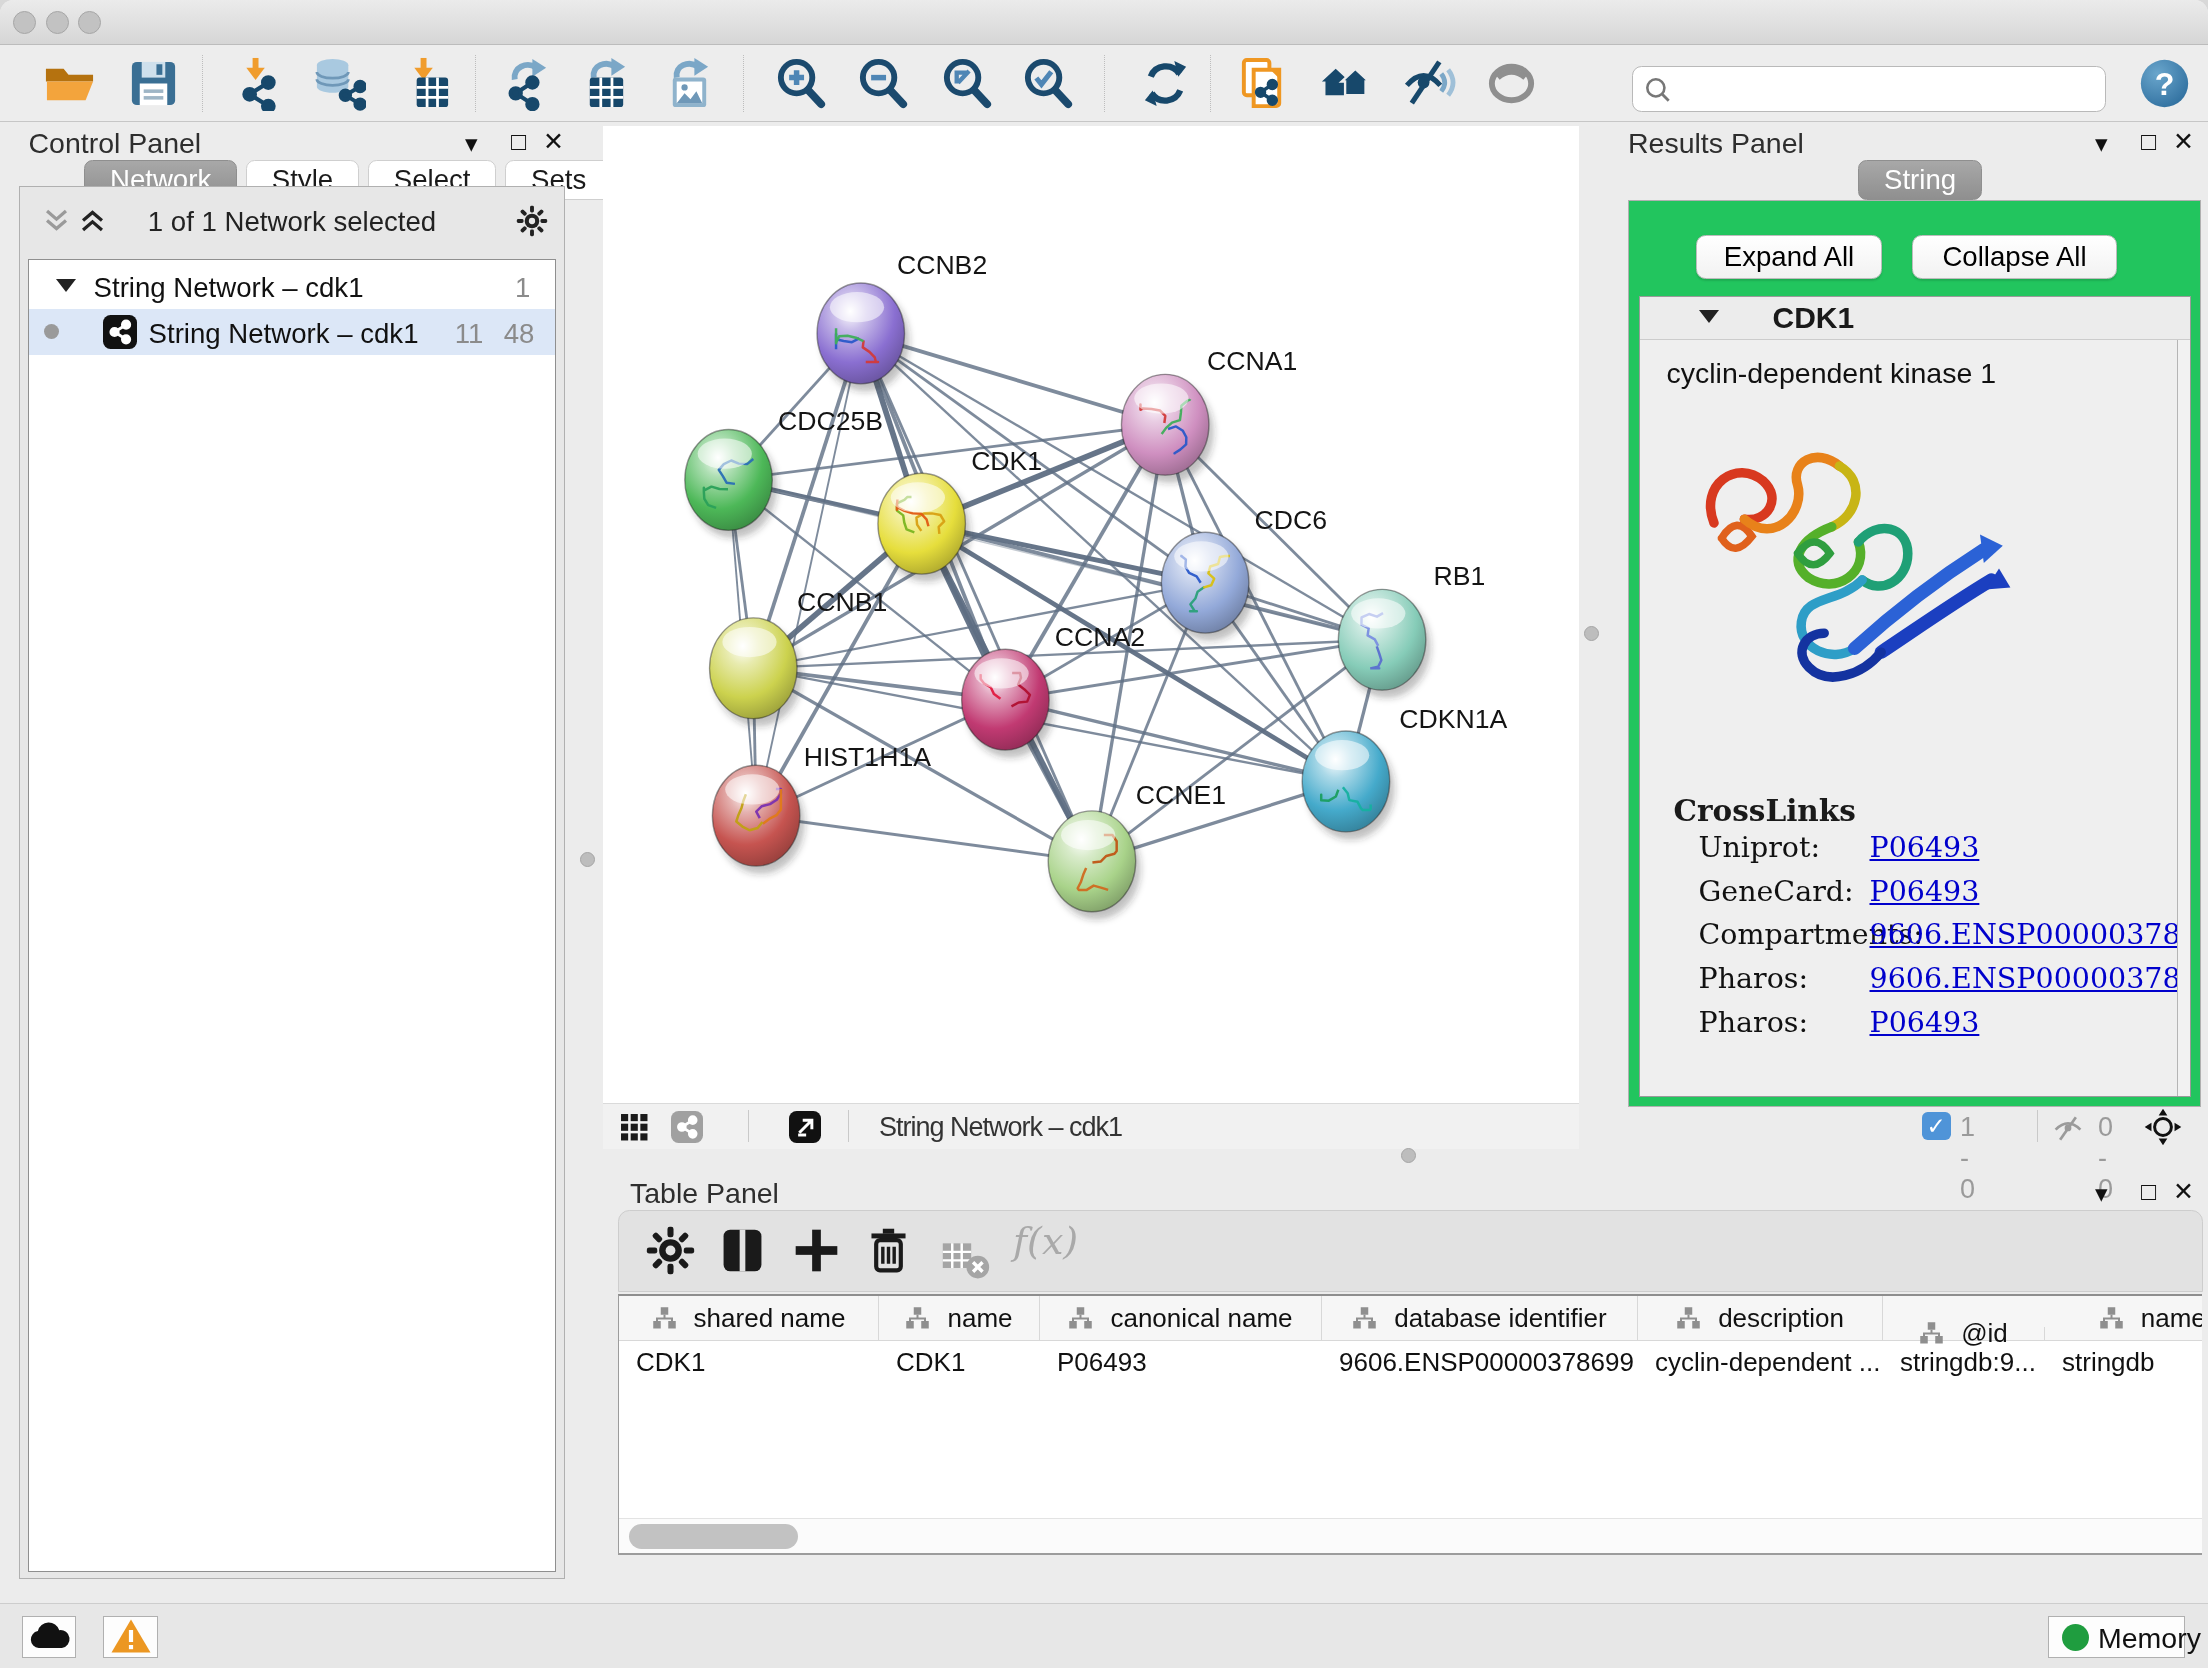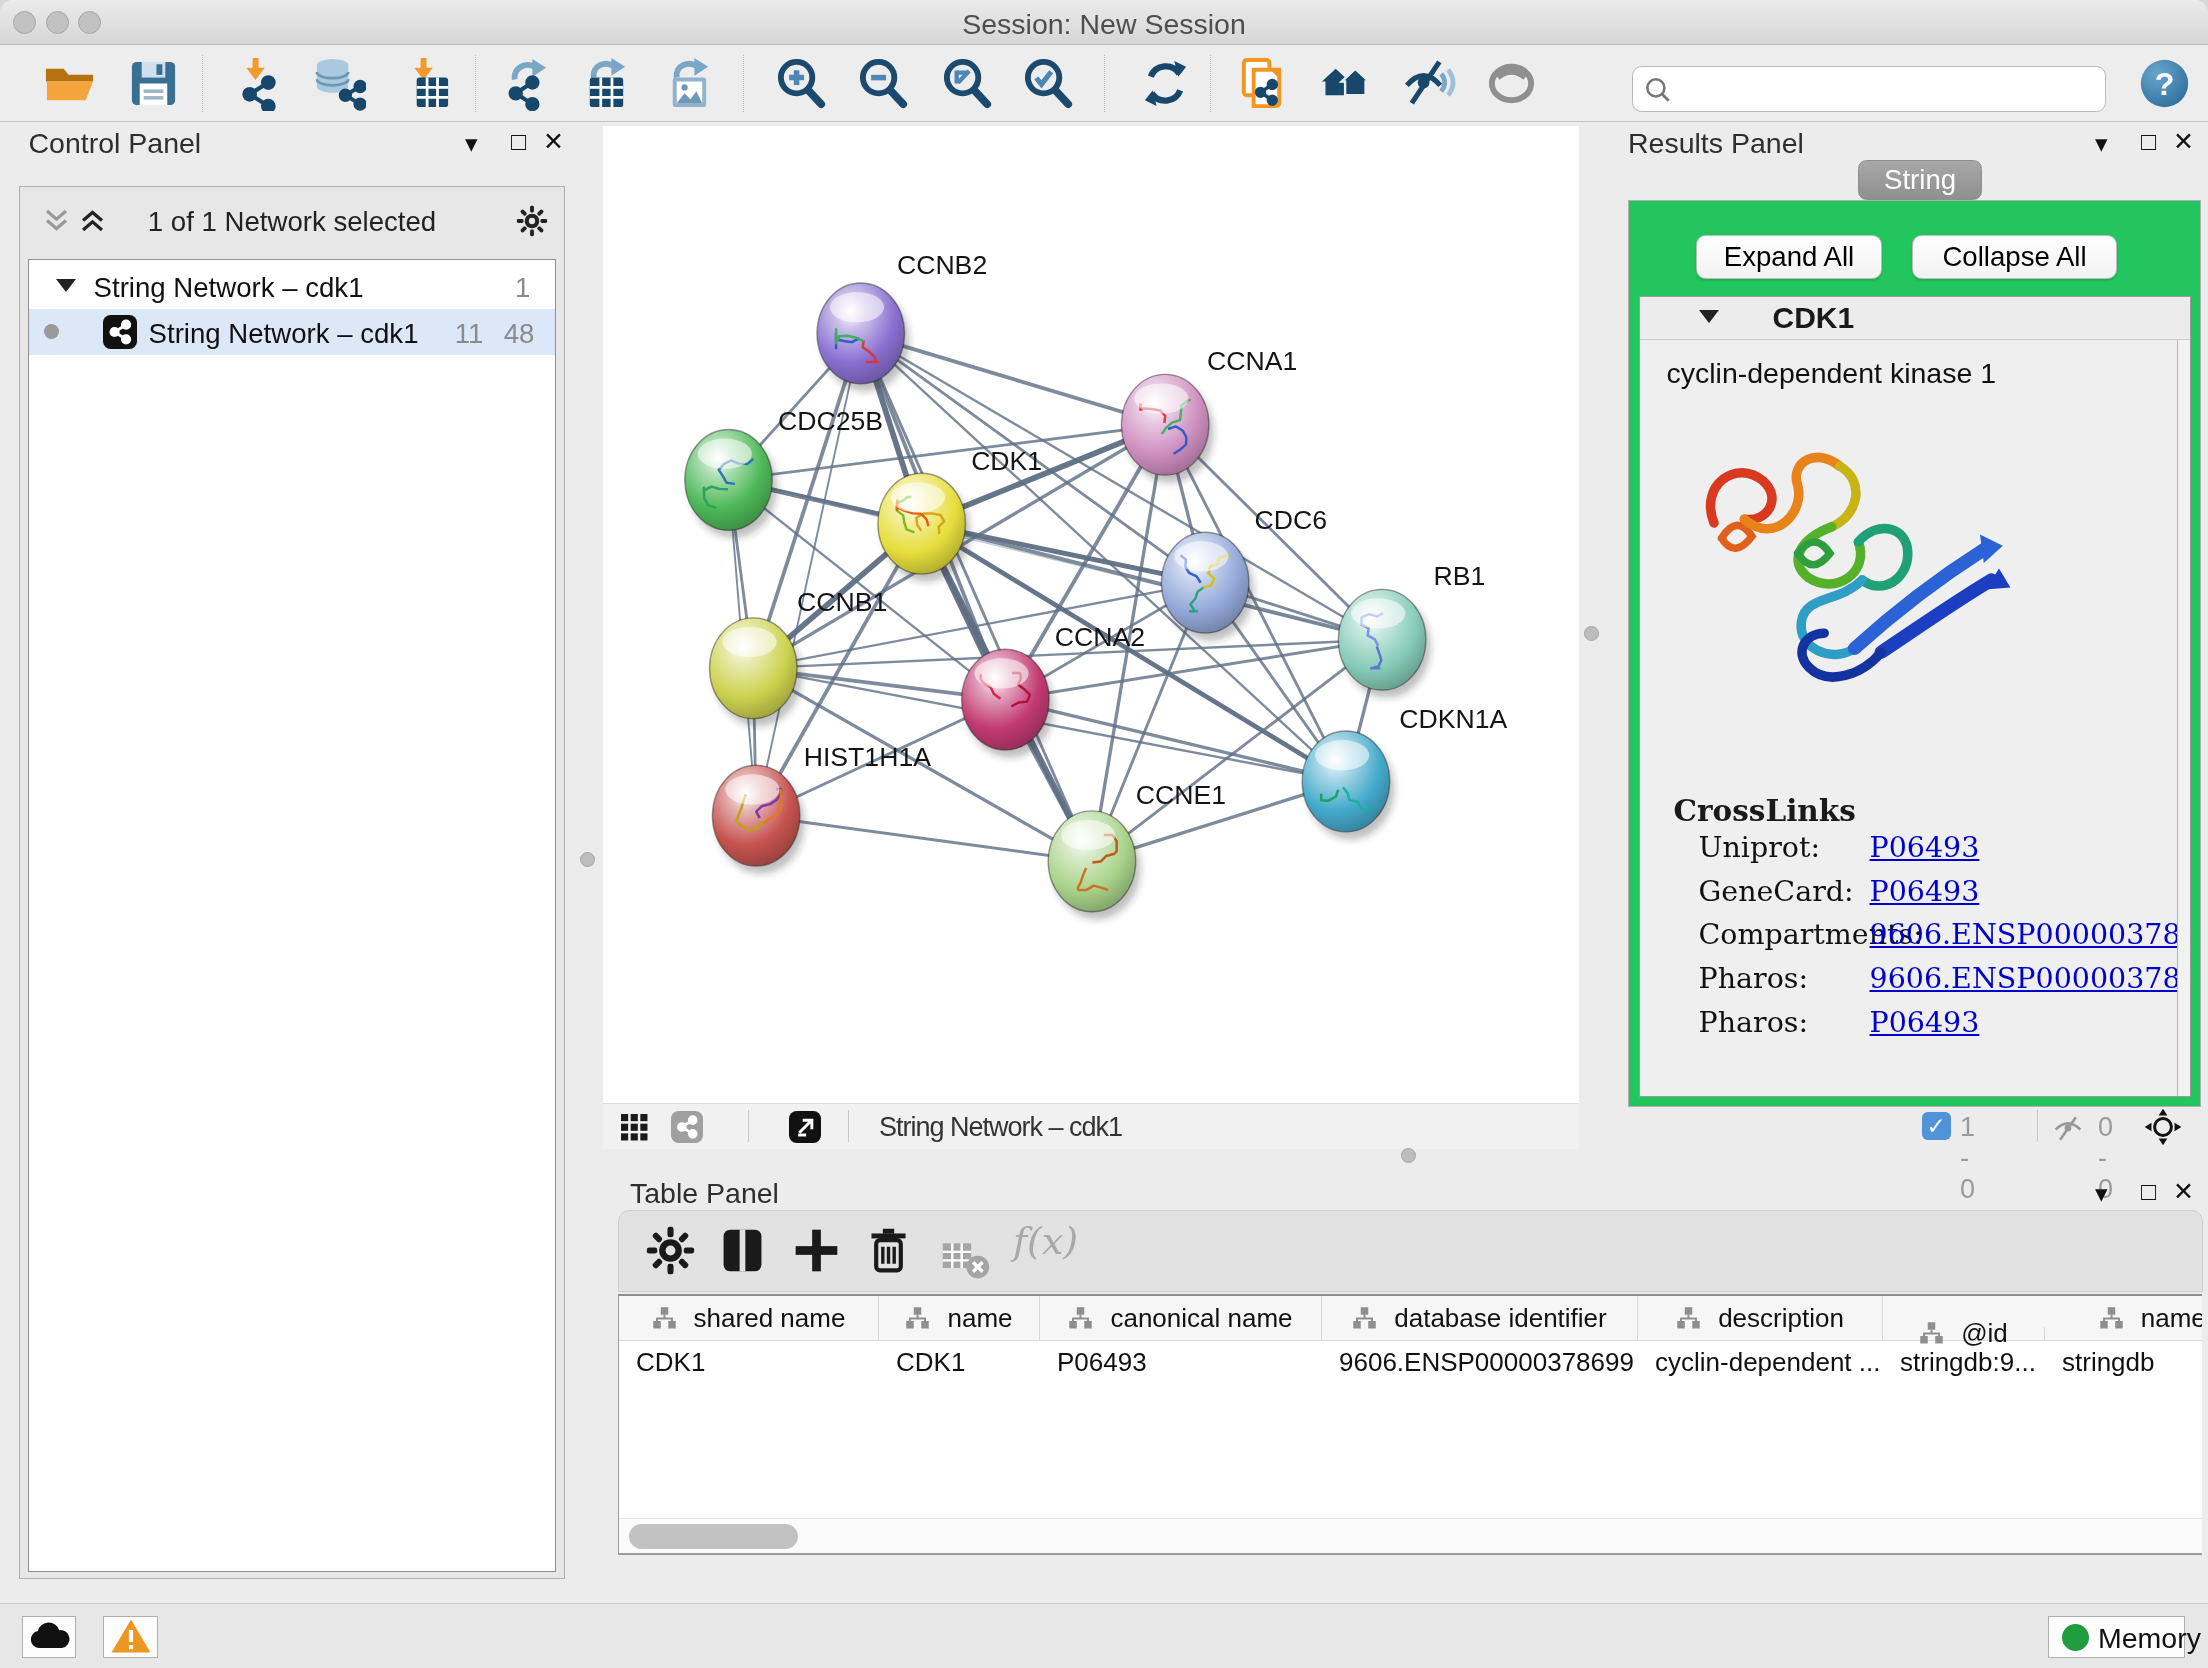--- a/index.html
+++ b/index.html
@@ -88,21 +88,20 @@
 </style>
 </head>
 <body>
 
 <div id="app">
 
   <div class="titlebar">
     <div class="tl" style="left:13.3px"></div>
     <div class="tl" style="left:46px"></div>
     <div class="tl" style="left:78px"></div>
-    <div class="win-title">Session: New Session</div>
   </div>
 
   <div class="toolbar">
     <div class="tbi" style="left:42px">
       <svg viewBox="0 0 28 28" width="55" height="55">
           <path d="M2 6.5h9l2.5 3H26v3.5H2z" fill="#b5720f"></path>
           <path d="M2.5 13h23.5l-3.8 9.5H2.5z" fill="#f3a43c"></path>
         </svg>
     </div>
     <div class="tbi" style="left:126px">
@@ -274,20 +273,21 @@
           <text x="14" y="20" text-anchor="middle" font-size="17" font-weight="bold" fill="#fff" font-family="Liberation Sans,sans-serif">?</text>
         </svg>
     </div>
   </div>
 
   <div class="panel-title" style="left:28.5px;top:127px">Control Panel</div>
   <div class="ph-ic" style="left:465px;top:129px">▾</div>
   <div class="ph-ic" style="left:511px;top:127px">□</div>
   <div class="ph-ic" style="left:543px;top:127px">✕</div>
 
+  <div style="position:absolute;left:84px;top:160px" id="cp-tabs"><span class="tab sel">Network</span><span class="tab">Style</span><span class="tab">Select</span><span class="tab">Sets</span></div>
 
   <div class="cp-box">
     <div class="cp-status">
       <svg style="position:absolute;left:23px;top:21px" viewBox="0 0 20 18" width="27" height="25">
           <path d="M3 2l7 6 7-6M3 9l7 6 7-6" fill="none" stroke="#9a9a9a" stroke-width="2.4"></path>
         </svg>
       <svg style="position:absolute;left:59px;top:21px" viewBox="0 0 20 18" width="27" height="25">
           <path d="M3 16l7-6 7 6M3 9l7-6 7 6" fill="none" stroke="#222" stroke-width="2.4"></path>
         </svg>
       <div class="txt">1 of 1 Network selected</div>

